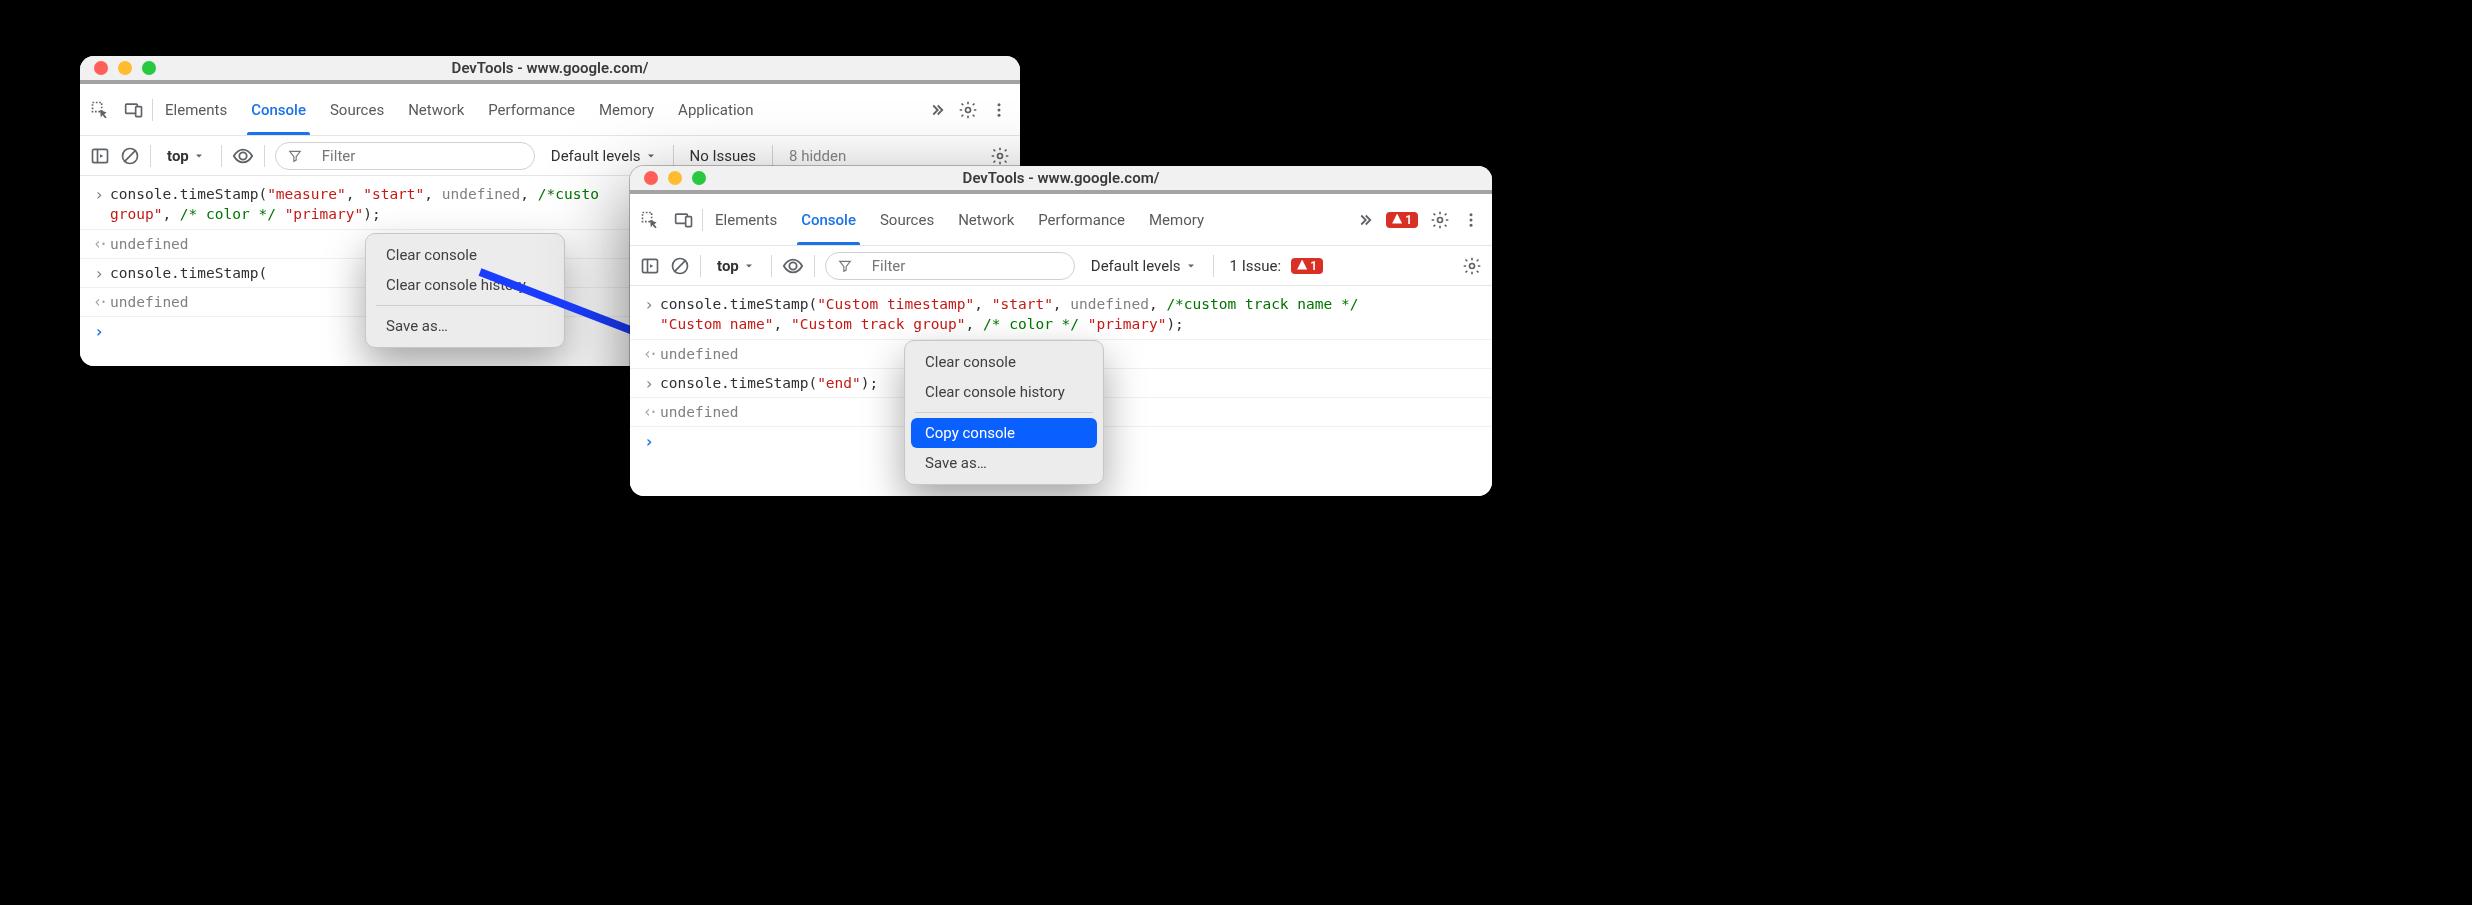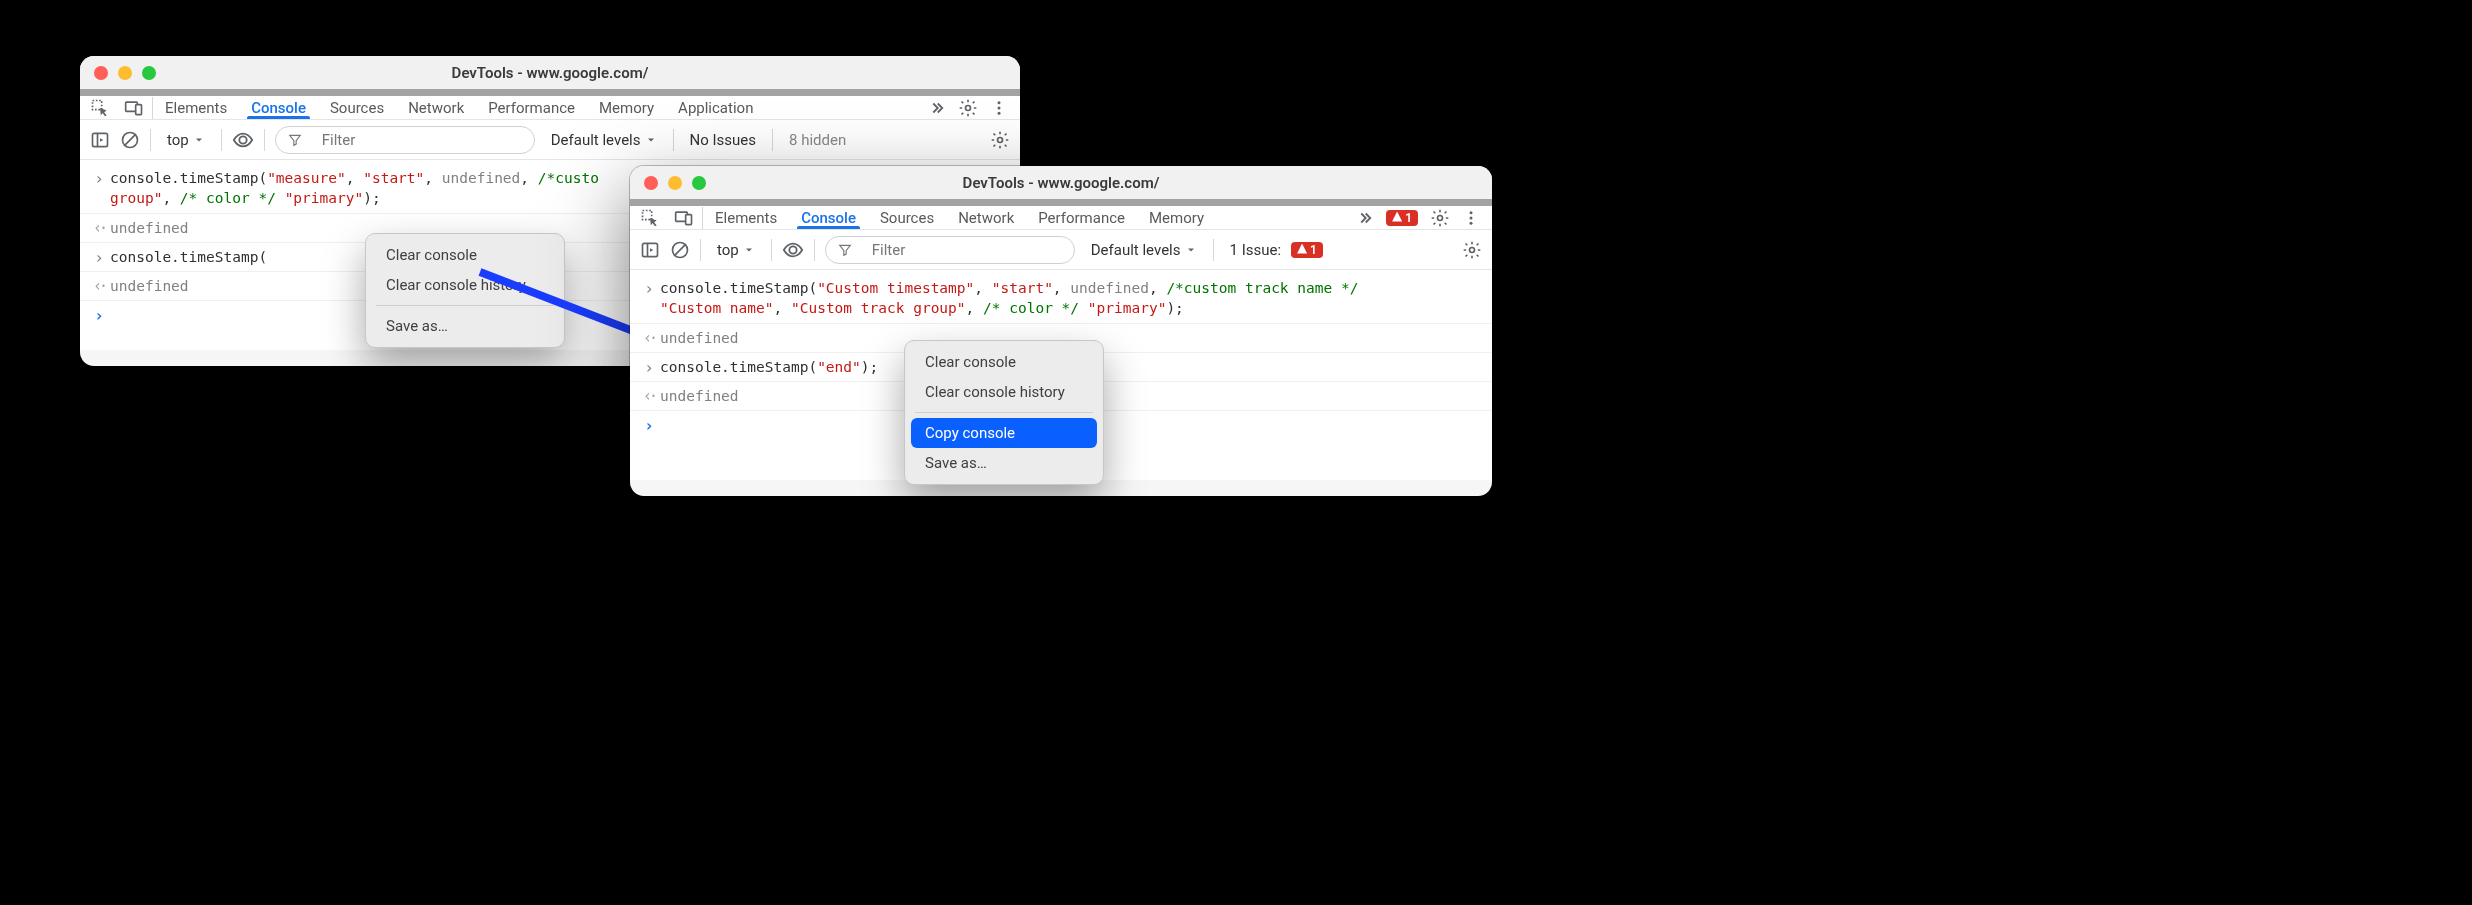--- a/index.html
+++ b/index.html
@@ -14,41 +14,41 @@
   }
   .mono { font-family: ui-monospace, Menlo, Monaco, Consolas, monospace; }
   .window {
     position: absolute;
     background: #f6f6f6;
     border-radius: 14px;
     box-shadow: 0 30px 80px rgba(0,0,0,.55), 0 0 0 1px rgba(0,0,0,.25);
     overflow: hidden;
   }
   .titlebar {
-    height: 40px;
+    height: 28px;
     display: flex;
     align-items: center;
     position: relative;
     background: #f1f1f1;
-    border-bottom: 7px solid #a3a3a3;
+    border-bottom: 4px solid #a3a3a3;
   }
   .traffic {
     position: absolute; left: 14px; top: 50%; transform: translateY(-50%);
     display: flex; gap: 10px;
   }
   .tl { width: 14px; height: 14px; border-radius: 50%; }
   .tl.red { background:#ff5f57; }
   .tl.yellow { background:#febc2e; }
   .tl.green { background:#28c840; }
   .winTitle {
     flex: 1; text-align: center;
     font-size: 15px; font-weight: 600; color:#3a3a3a;
   }
   .tabs {
-    height: 24px;
+    height: 52px;
     display: flex; align-items: center;
     background: #fff;
     border-bottom: 1px solid #e5e5e5;
     padding-left: 6px;
   }
   .tabicons { display:flex; align-items:center; gap:14px; padding:0 8px 0 4px; }
   .sep { width:1px; height:22px; background:#d6d6d6; }
   .tab {
     padding: 0 12px; height:100%;
     display:flex; align-items:center;
@@ -65,21 +65,21 @@
   .icon svg { display:block; }
   .toolbar {
     height: 40px;
     display:flex; align-items:center;
     background:#fff;
     border-bottom:1px solid #e5e5e5;
     padding: 0 10px; gap:10px;
   }
   .topDropdown {
     display:flex; align-items:center; gap:4px;
-    font-size:15px; color:#333; padding:2px 6px;
+    font-size:15px; color:#333; padding:2px 6px;font-weight:bold;
   }
   .filterBox {
     display:flex; align-items:center; gap:20px;
     background:#fff; border:1px solid #d0d0d0;
     border-radius: 18px; height:28px; padding:0 12px;
     color:#777; font-size:15px; min-width:260px;
   }
   .lightBtn {
     display:flex; align-items:center; gap:4px;
     font-size:15px; color:#333; padding:2px 6px; cursor:pointer;

